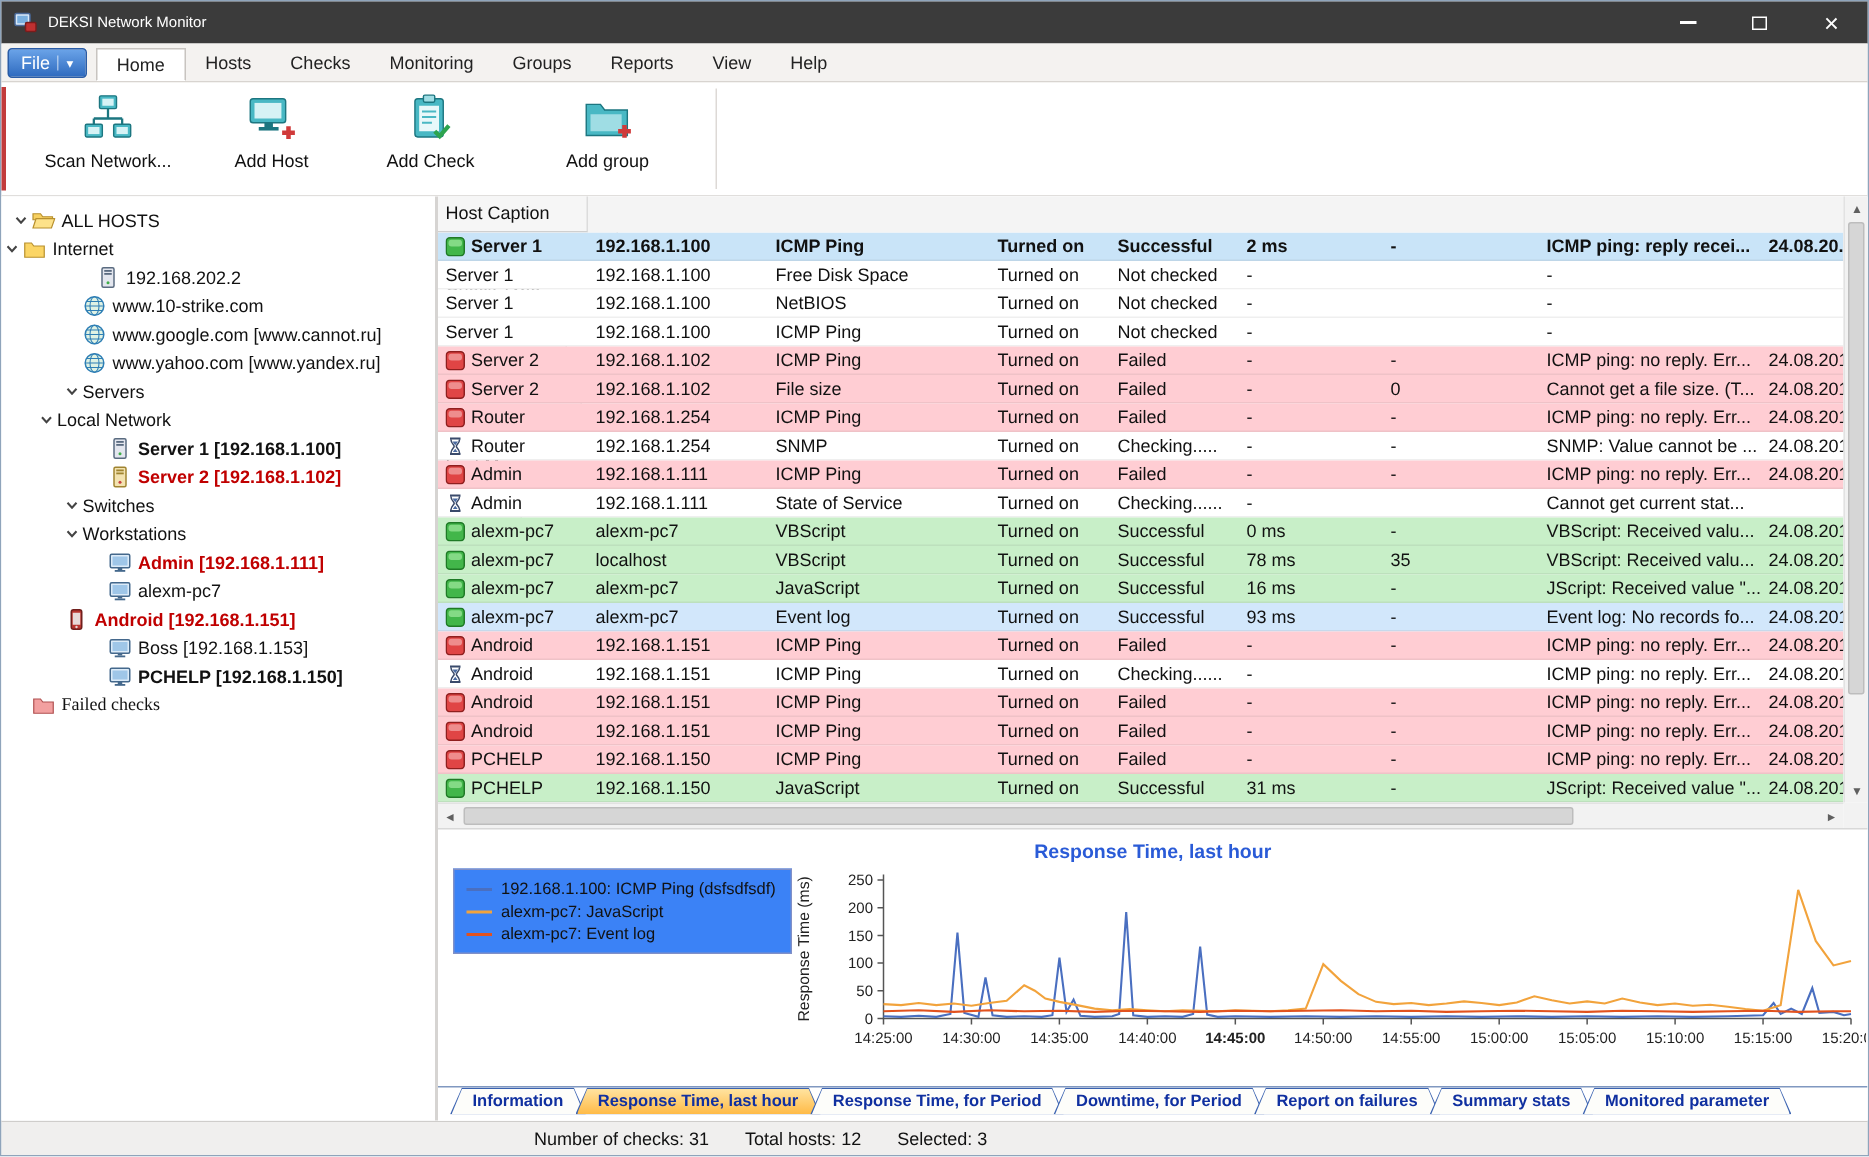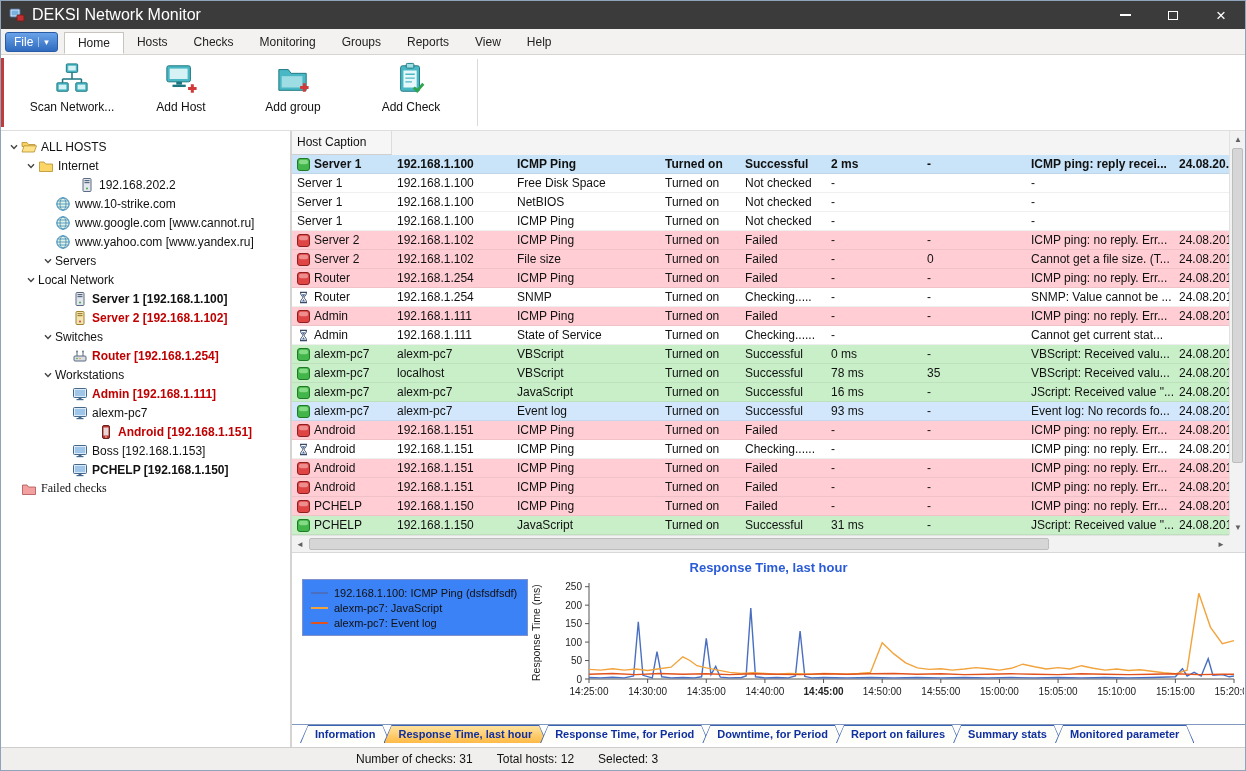--- a/index.html
+++ b/index.html
@@ -3,21 +3,21 @@
 <meta charset="utf-8">
 <style>
   * { margin:0; padding:0; box-sizing:border-box; }
   html,body { width:1246px; height:771px; }
   body { font-family:"Liberation Sans",sans-serif; font-size:12px; background:#fff; position:relative; overflow:hidden; color:#111; }
   .window { position:absolute; inset:0; border:1px solid #8fa4bb; display:flex; flex-direction:column; background:#fff; }
 
   
   .titlebar { height:28px; background:#3b3b3b; color:#fff; display:flex; align-items:center; padding-left:8px; flex:none; }
   .app-icon { width:16px; height:16px; margin-right:7px; flex:none; }
-  .title-text { font-size:16px; }
+  .title-text { font-size:10px; }
   .win-controls { margin-left:auto; display:flex; height:28px; }
   .wbtn { width:48px; height:28px; display:flex; align-items:center; justify-content:center; color:#fff; cursor:default; }
   .min-glyph { width:11px; height:0; border-bottom:2px solid #fff; display:inline-block; }
   .max-glyph { width:10px; height:9px; border:1.5px solid #fff; display:inline-block; }
   .close-glyph { font-size:17px; line-height:17px; }
 
   
   .menubar { height:26px; background:#f4f2f0; border-bottom:1px solid #d8d4d0; display:flex; align-items:flex-end; flex:none; }
   .file-btn { display:flex; align-items:center; gap:5px; background:linear-gradient(#6aa3e8,#2f6bbf); color:#fff; border:1px solid #2a5ca6; border-radius:3px; padding:2px 8px; margin:0 6px 2px 4px; font-size:12px; }
   .file-caret { font-size:9px; border-left:1px solid rgba(255,255,255,.5); padding-left:5px; }
@@ -150,71 +150,71 @@
       <div class="tbtn" data-name="toolbar-button-add-host">
         <span class="ticon34" data-name="add-host-icon"><svg viewBox="0 0 36 36" width="36" height="34">
             <rect x="3" y="4" width="25" height="17" rx="2" fill="#49b8c4" stroke="#1c7680"></rect>
             <rect x="6" y="7" width="19" height="11" fill="#d6f2f5"></rect>
             <rect x="13" y="21" width="6" height="3" fill="#1c7680"></rect>
             <rect x="9" y="24" width="14" height="2.5" fill="#1c7680"></rect>
             <path d="M25.5 28h9M30 23.5v9" stroke="#d03a3a" stroke-width="3.2"></path>
           </svg></span>
         <span data-name="toolbar-button-label">Add Host</span>
       </div>
-      <div class="tbtn" data-name="toolbar-button-add-group">
-        <span class="ticon34" data-name="add-group-icon"><svg viewBox="0 0 36 36" width="36" height="34">
-            <path d="M3 8h10l3 4h16v18H3z" fill="#49b8c4" stroke="#1c7680"></path>
-            <path d="M6 15h22v12H6z" fill="#9fdde4"></path>
-            <path d="M25.5 27h9M30 22.5v9" stroke="#d03a3a" stroke-width="3.2"></path>
-          </svg></span>
-        <span data-name="toolbar-button-label">Add group</span>
-      </div>
       <div class="tbtn" data-name="toolbar-button-add-check">
         <span class="ticon34" data-name="add-check-icon"><svg viewBox="0 0 36 36" width="36" height="34">
             <rect x="7" y="4" width="20" height="27" rx="2" fill="#49b8c4" stroke="#1c7680"></rect>
             <rect x="13" y="1.5" width="8" height="5" rx="1" fill="#9fdde4" stroke="#1c7680"></rect>
             <rect x="10" y="9" width="14" height="18" fill="#e8f8fa"></rect>
             <path d="M12 13h10M12 17h10M12 21h7" stroke="#49b8c4" stroke-width="1.4"></path>
             <path d="M21 27l3.5 3.5L31 23" stroke="#2da44e" stroke-width="3" fill="none"></path>
           </svg></span>
         <span data-name="toolbar-button-label">Add Check</span>
       </div>
+      <div class="tbtn" data-name="toolbar-button-add-group">
+        <span class="ticon34" data-name="add-group-icon"><svg viewBox="0 0 36 36" width="36" height="34">
+            <path d="M3 8h10l3 4h16v18H3z" fill="#49b8c4" stroke="#1c7680"></path>
+            <path d="M6 15h22v12H6z" fill="#9fdde4"></path>
+            <path d="M25.5 27h9M30 22.5v9" stroke="#d03a3a" stroke-width="3.2"></path>
+          </svg></span>
+        <span data-name="toolbar-button-label">Add group</span>
+      </div>
       <div class="tsep" data-name="toolbar-separator"></div>
     </div>
 
   <div class="main" data-name="main-area">
     <div class="tree-panel" data-name="host-tree">
         <div class="titem" data-name="tree-item-all-hosts" style="padding-left: 6px;">
           <span class="chev" data-name="chevron-down-icon">
             <svg viewBox="0 0 10 10" width="10" height="10">
               <path d="M2 3.2l3 3.2 3-3.2" fill="none" stroke="#444" stroke-width="1.4"></path>
             </svg>
           </span>
           <span class="ticon" data-name="folder-open-icon">
             <svg viewBox="0 0 16 16" width="16" height="16">
               <path d="M1 3.5h5l1.5 2H14v2H1z" fill="#f7d060" stroke="#b8902e" stroke-width=".8"></path>
               <path d="M1 13 3 6.8h12.5L13.3 13z" fill="#fde28a" stroke="#b8902e" stroke-width=".8"></path>
             </svg>
           </span>
           <span class="tlabel normal" data-name="tree-item-label">ALL HOSTS</span>
         </div>
-        <div class="titem" data-name="tree-item-internet" style="padding-left: 23px;">
+        <div class="titem" data-name="tree-item-internet" style="">
           <span class="chev" data-name="chevron-down-icon">
             <svg viewBox="0 0 10 10" width="10" height="10">
               <path d="M2 3.2l3 3.2 3-3.2" fill="none" stroke="#444" stroke-width="1.4"></path>
             </svg>
           </span>
           <span class="ticon" data-name="folder-icon">
             <svg viewBox="0 0 16 16" width="16" height="16">
               <path d="M1.5 4h4.5l1.5 2h7v7.5h-13z" fill="#fbd565" stroke="#b8902e" stroke-width=".8"></path>
             </svg>
           </span>
           <span class="tlabel normal" data-name="tree-item-label">Internet</span>
         </div>
-        <div class="titem" data-name="tree-item-192-168-202-2" style="padding-left: 64px;">
+        <div class="titem" data-name="tree-item-192-168-202-2" style="padding-left: 49px;">
           <span class="chev" data-name="tree-indent"></span>
           <span class="ticon" data-name="server-icon">
             <svg viewBox="0 0 16 16" width="16" height="16">
               <rect x="4" y="1.5" width="8" height="13" rx="1" fill="#e3e6ee" stroke="#5a6b80"></rect>
               <rect x="5.5" y="3" width="5" height="1.2" fill="#5a6b80"></rect>
               <rect x="5.5" y="5" width="5" height="1.2" fill="#5a6b80"></rect>
               <circle cx="8" cy="11.5" r="1" fill="#3fae49"></circle>
             </svg>
           </span>
           <span class="tlabel normal" data-name="tree-item-label">192.168.202.2</span>
@@ -293,34 +293,20 @@
           <span class="tlabel bold-red" data-name="tree-item-label">Server 2 [192.168.1.102]</span>
         </div>
         <div class="titem" data-name="tree-item-switches" style="padding-left: 40px;">
           <span class="chev" data-name="chevron-down-icon">
             <svg viewBox="0 0 10 10" width="10" height="10">
               <path d="M2 3.2l3 3.2 3-3.2" fill="none" stroke="#444" stroke-width="1.4"></path>
             </svg>
           </span>
           <span class="tlabel normal" data-name="tree-item-label">Switches</span>
         </div>
-        <div class="titem" data-name="tree-item-router-192-168-1-254" style="padding-left: 57px;">
-          <span class="chev" data-name="tree-indent"></span>
-          <span class="ticon" data-name="router-icon">
-            <svg viewBox="0 0 16 16" width="16" height="16">
-              <rect x="2" y="8" width="12" height="5" rx="1" fill="#d9dde5" stroke="#5a6b80"></rect>
-              <path d="M5 8V4M11 8V4" stroke="#5a6b80"></path>
-              <circle cx="5" cy="3.4" r=".9" fill="#5a6b80"></circle>
-              <circle cx="11" cy="3.4" r=".9" fill="#5a6b80"></circle>
-              <circle cx="5" cy="10.5" r=".8" fill="#3fae49"></circle>
-              <circle cx="8" cy="10.5" r=".8" fill="#e8a53a"></circle>
-            </svg>
-          </span>
-          <span class="tlabel bold-red" data-name="tree-item-label">Router [192.168.1.254]</span>
-        </div>
         <div class="titem" data-name="tree-item-workstations" style="padding-left: 40px;">
           <span class="chev" data-name="chevron-down-icon">
             <svg viewBox="0 0 10 10" width="10" height="10">
               <path d="M2 3.2l3 3.2 3-3.2" fill="none" stroke="#444" stroke-width="1.4"></path>
             </svg>
           </span>
           <span class="tlabel normal" data-name="tree-item-label">Workstations</span>
         </div>
         <div class="titem" data-name="tree-item-admin-192-168-1-111" style="padding-left: 57px;">
           <span class="chev" data-name="tree-indent"></span>
@@ -339,21 +325,21 @@
           <span class="ticon" data-name="monitor-icon">
             <svg viewBox="0 0 16 16" width="16" height="16">
               <rect x="1.5" y="2.5" width="13" height="9" rx="1" fill="#dcebf8" stroke="#44688c"></rect>
               <rect x="3" y="4" width="10" height="6" fill="#9fc6e8"></rect>
               <rect x="6.5" y="11.5" width="3" height="1.5" fill="#44688c"></rect>
               <rect x="4.5" y="13" width="7" height="1.2" fill="#44688c"></rect>
             </svg>
           </span>
           <span class="tlabel normal" data-name="tree-item-label">alexm-pc7</span>
         </div>
-        <div class="titem" data-name="tree-item-android-192-168-1-151" style="padding-left: 83px;">
+        <div class="titem" data-name="tree-item-android-192-168-1-151" style="padding-left: 28px;">
           <span class="chev" data-name="tree-indent"></span>
           <span class="ticon" data-name="phone-icon">
             <svg viewBox="0 0 16 16" width="16" height="16">
               <rect x="4.5" y="1.5" width="7" height="13" rx="1.5" fill="#b8352f" stroke="#701f1c"></rect>
               <rect x="5.5" y="3.5" width="5" height="8" fill="#e8d9d8"></rect>
               <circle cx="8" cy="13" r=".8" fill="#e8d9d8"></circle>
             </svg>
           </span>
           <span class="tlabel bold-red" data-name="tree-item-label">Android [192.168.1.151]</span>
         </div>

